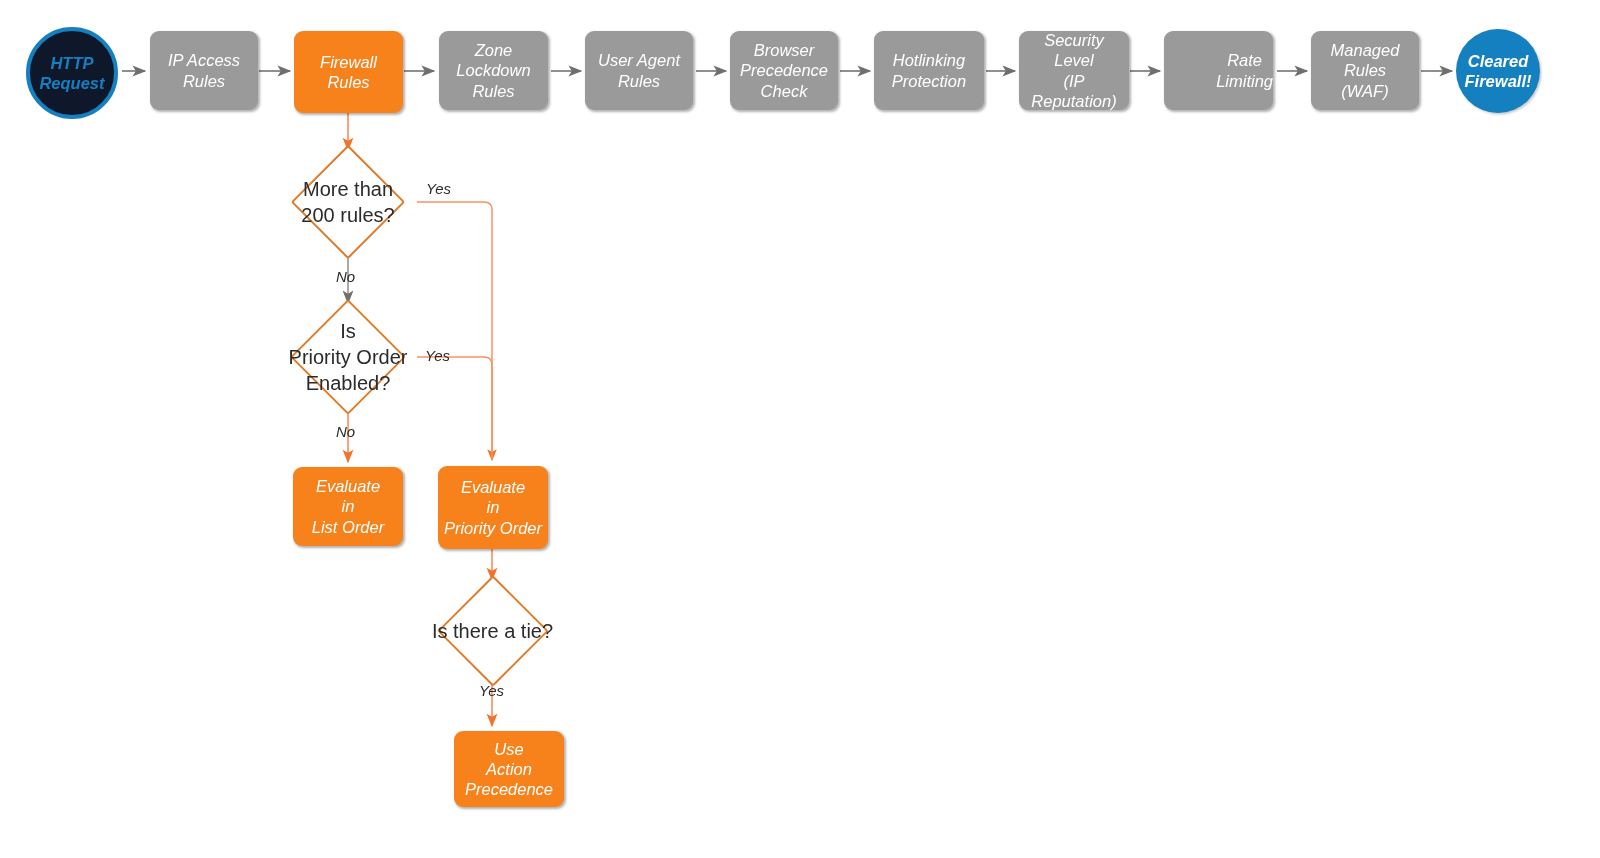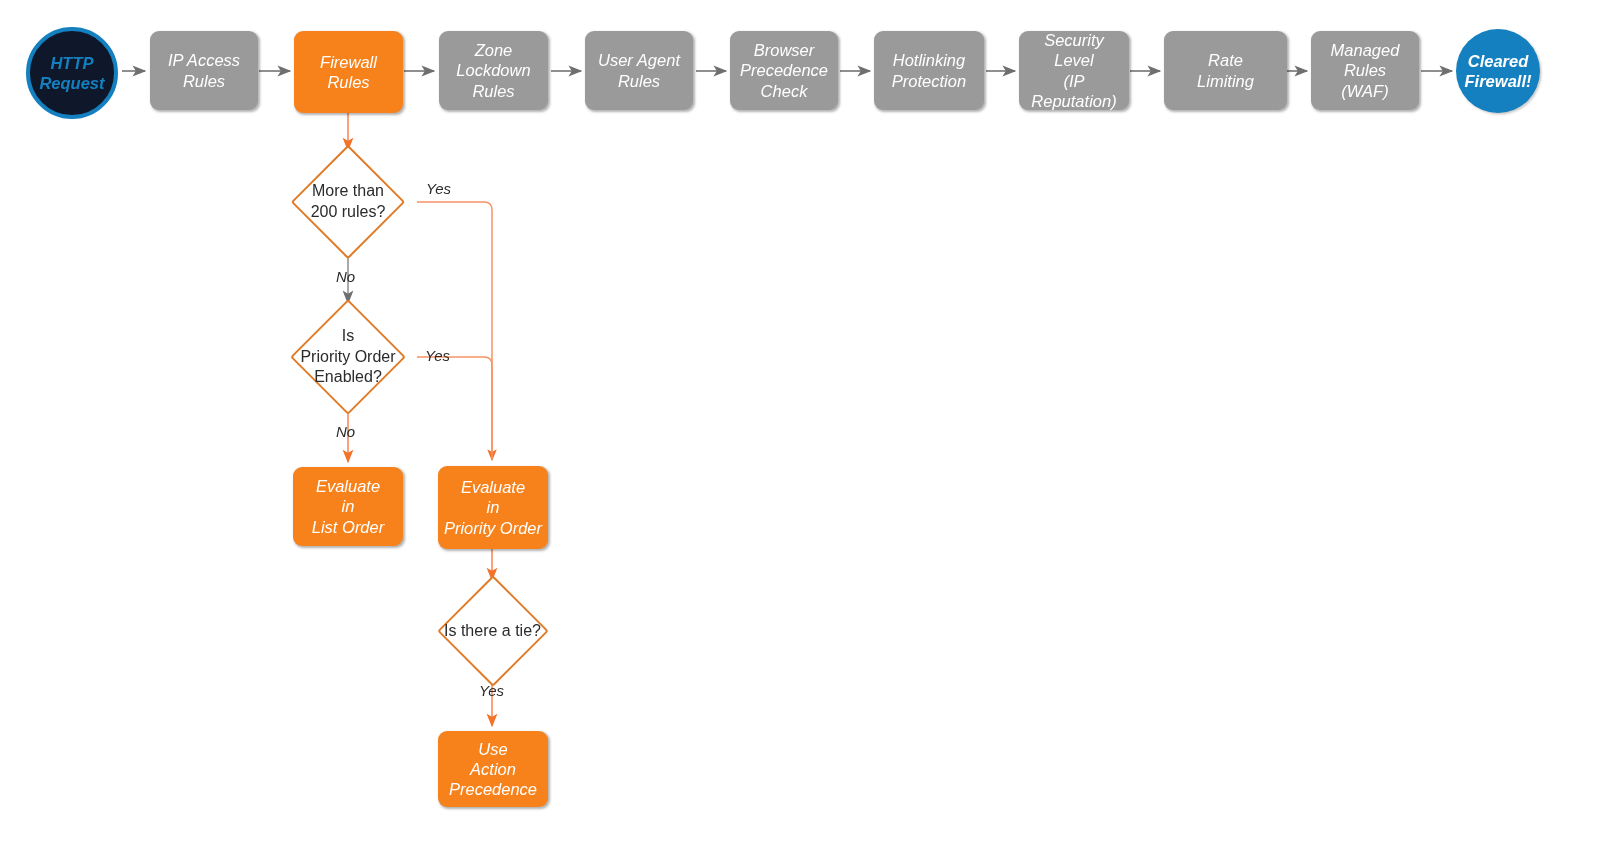--- a/index.html
+++ b/index.html
@@ -74,21 +74,21 @@
     box-sizing: border-box;
     border: 2px solid #e07b28;
     background: #ffffff;
     transform: translate(-50%, -50%) rotate(45deg);
     border-radius: 3px;
   }
   .decision .dia-label {
     position: relative;
     z-index: 2;
     color: #2b2b2b;
-    font-size: 16px;
+    font-size: 20px;
     font-style: normal;
     line-height: 1.30;
     white-space: pre-line;
     pointer-events: none;
   }
 
   .edge-label {
     position: absolute;
     font-size: 15px;
     font-style: italic;
@@ -196,21 +196,21 @@
   </div>
 
   <div class="node proc gray" style="left:1019px; top:31px; width:110px; height:79px;">
     <span>
       <span class="nl">Security</span>
       <span class="nl">Level</span>
       <span class="nl">(IP Reputation)</span>
     </span>
   </div>
 
-  <div class="node proc gray" style="left:1164px; top:31px; width:123px; height:79px;">
+  <div class="node proc gray" style="left:1164px; top:31px; width:109px; height:79px;justify-content:flex-end;">
     <span>
       <span class="nl">Rate</span>
       <span class="nl">Limiting</span>
     </span>
   </div>
 
   <div class="node proc gray" style="left:1311px; top:31px; width:108px; height:79px;">
     <span>
       <span class="nl">Managed</span>
       <span class="nl">Rules</span>
@@ -258,21 +258,21 @@
   </div>
 
   <div class="node proc orange" style="left:438px; top:466px; width:110px; height:83px;">
     <span>
       <span class="nl">Evaluate</span>
       <span class="nl">in</span>
       <span class="nl">Priority Order</span>
     </span>
   </div>
 
-  <div class="node proc orange" style="left:438px; top:731px; width:110px; height:76px;">
+  <div class="node proc orange" style="left:454px; top:731px; width:110px; height:76px;">
     <span>
       <span class="nl">Use</span>
       <span class="nl">Action</span>
       <span class="nl">Precedence</span>
     </span>
   </div>
 
 </div>
 
 </body></html>

